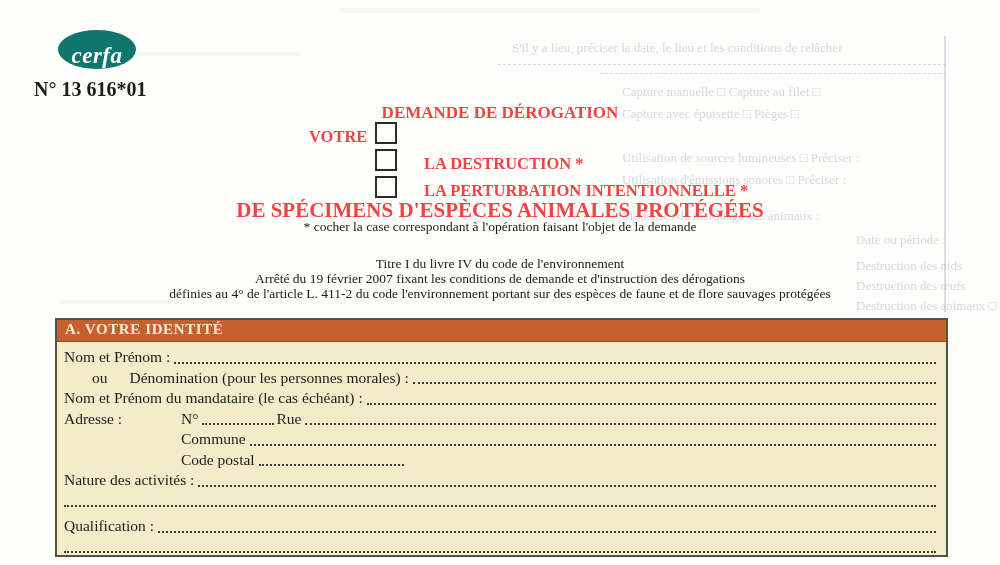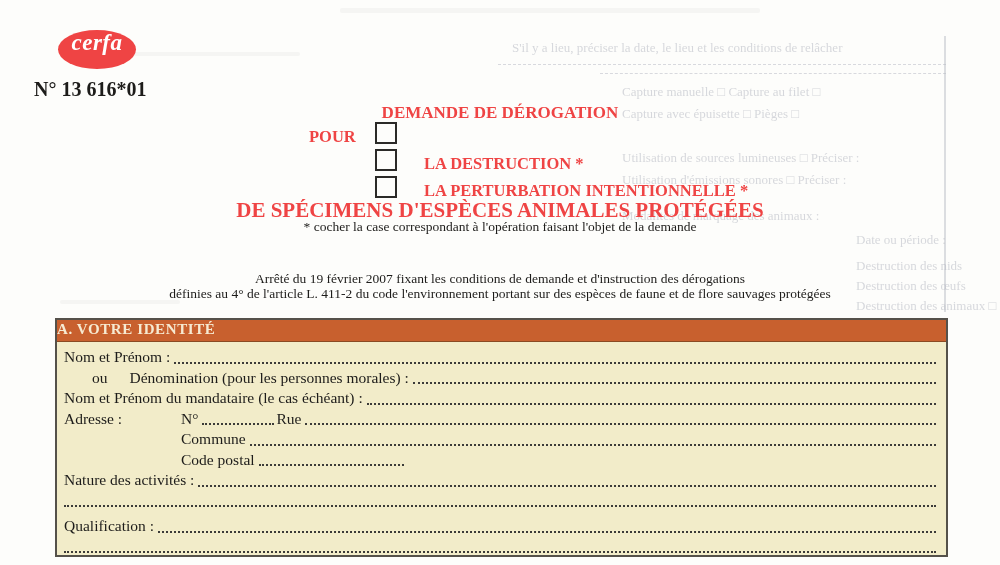--- a/index.html
+++ b/index.html
@@ -13,21 +13,21 @@
   .smudge{position:absolute;background:rgba(120,120,125,0.06);border-radius:2px;}
 
   
   .bleed{position:absolute;inset:0;color:rgba(125,132,150,0.55);filter:blur(0.4px);opacity:0.55;}
   .bleed div{position:absolute;white-space:nowrap;font-size:13px;}
   .bleed .vline{width:1.5px;background:rgba(120,126,145,0.45);}
   .bleed .hdots{border-bottom:1.5px dashed rgba(120,126,145,0.5);height:0;}
 
   .logo{
     position:absolute;left:58px;top:30px;width:78px;height:39px;border-radius:50%;
-    background:#ef4444;display:flex;align-items:flex-start;justify-content:center;
+    background:#0f766e;display:flex;align-items:flex-end;justify-content:center;
   }
   .logo span{color:#fff;font-style:italic;font-weight:bold;font-size:23px;letter-spacing:0.5px;}
   .form-number{position:absolute;left:34px;top:78px;font-size:20px;font-weight:bold;}
 
   .t-orange{color:#ef4444;font-weight:bold;}
   .title1{position:absolute;left:0;top:103px;width:1000px;text-align:center;font-size:17px;}
   .pour{position:absolute;left:309px;top:127px;font-size:16.5px;}
   .opt{position:absolute;left:424px;font-size:16.5px;}
   .cb{
     position:absolute;left:375px;width:22px;height:22px;
@@ -38,21 +38,21 @@
 
   .legal{position:absolute;left:0;width:1000px;text-align:center;font-size:13.5px;}
 
   .idbox{
     position:absolute;left:55px;top:318px;width:893px;height:239px;box-sizing:border-box;
     border:2px solid #55514a;background:#f2ecc9;
   }
   .idbox .hdr{
     height:22px;background:#c8602e;border-bottom:1px solid #8a4a22;
     color:#f6ead2;font-weight:bold;font-size:15px;letter-spacing:0.6px;
-    padding:1px 0 0 0;box-sizing:border-box;
+    padding:1px 0 0 8px;box-sizing:border-box;
   }
   .rows{padding:5px 8px 0 7px;font-size:15.5px;}
   .row{display:flex;height:20.5px;line-height:20px;white-space:nowrap;}
   .dots{flex:1 1 auto;border-bottom:2px dotted #3c3b38;align-self:flex-end;margin:0 2px 4px 4px;cursor:text;}
   .dots.fix{flex:0 0 auto;}
   .ind{display:inline-block;}
   .mt{margin-top:5px;}
 </style>
 </head>
 <body>
@@ -78,33 +78,34 @@
     <div style="left:856px;top:298px;">Destruction des animaux  □  Préciser :</div>
     <div class="vline" style="left:944px;top:36px;height:276px;"></div>
   </div>
 
   <div class="logo">
     <span>cerfa</span>
   </div>
   <div class="form-number">N° 13 616*01</div>
 
   <div class="title1 t-orange">DEMANDE DE DÉROGATION</div>
-  <div class="pour t-orange">POUR</div>
+  <div class="pour t-orange">VOTRE</div>
 
   <span class="cb" style="top:122px;"></span>
 
   <span class="cb" style="top:149px;"></span>
   <div class="opt t-orange" style="top:154px;">LA DESTRUCTION *</div>
 
   <span class="cb" style="top:176px;"></span>
   <div class="opt t-orange" style="top:181px;">LA PERTURBATION INTENTIONNELLE *</div>
 
   <div class="title2 t-orange">DE SPÉCIMENS D'ESPÈCES ANIMALES PROTÉGÉES</div>
   <div class="footnote">* cocher la case correspondant à l'opération faisant l'objet de la demande</div>
 
+  <div class="legal" style="top:256px;">Titre I du livre IV du code de l'environnement</div>
   <div class="legal" style="top:271px;">Arrêté du 19 février 2007 fixant les conditions de demande et d'instruction des dérogations</div>
   <div class="legal" style="top:286px;">définies au 4° de l'article L. 411-2 du code l'environnement portant sur des espèces de faune et de flore sauvages protégées</div>
 
   <div class="idbox">
     <div class="hdr">A.  VOTRE IDENTITÉ</div>
     <div class="rows">
 
       <div class="row">
         <span>Nom et Prénom :</span>
         <span class="dots"></span>

